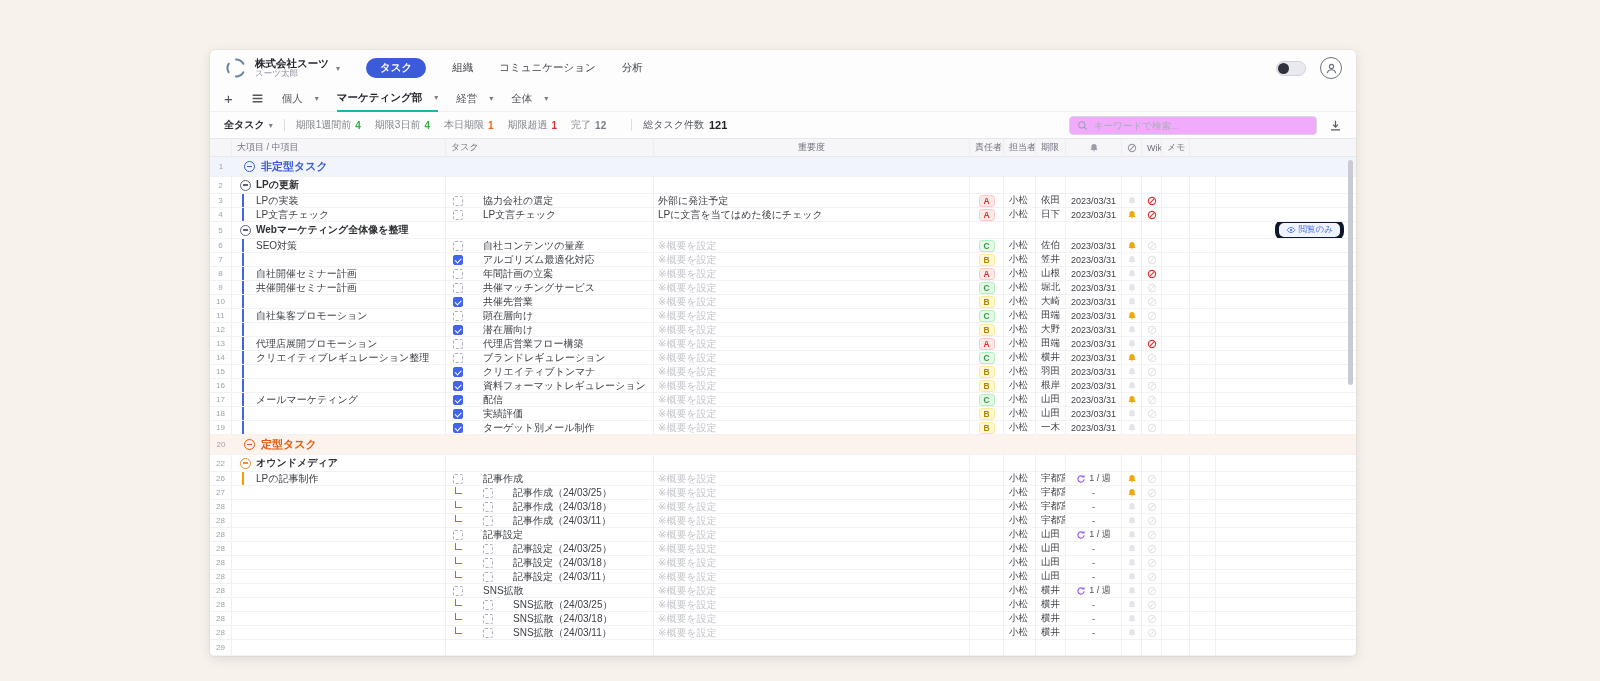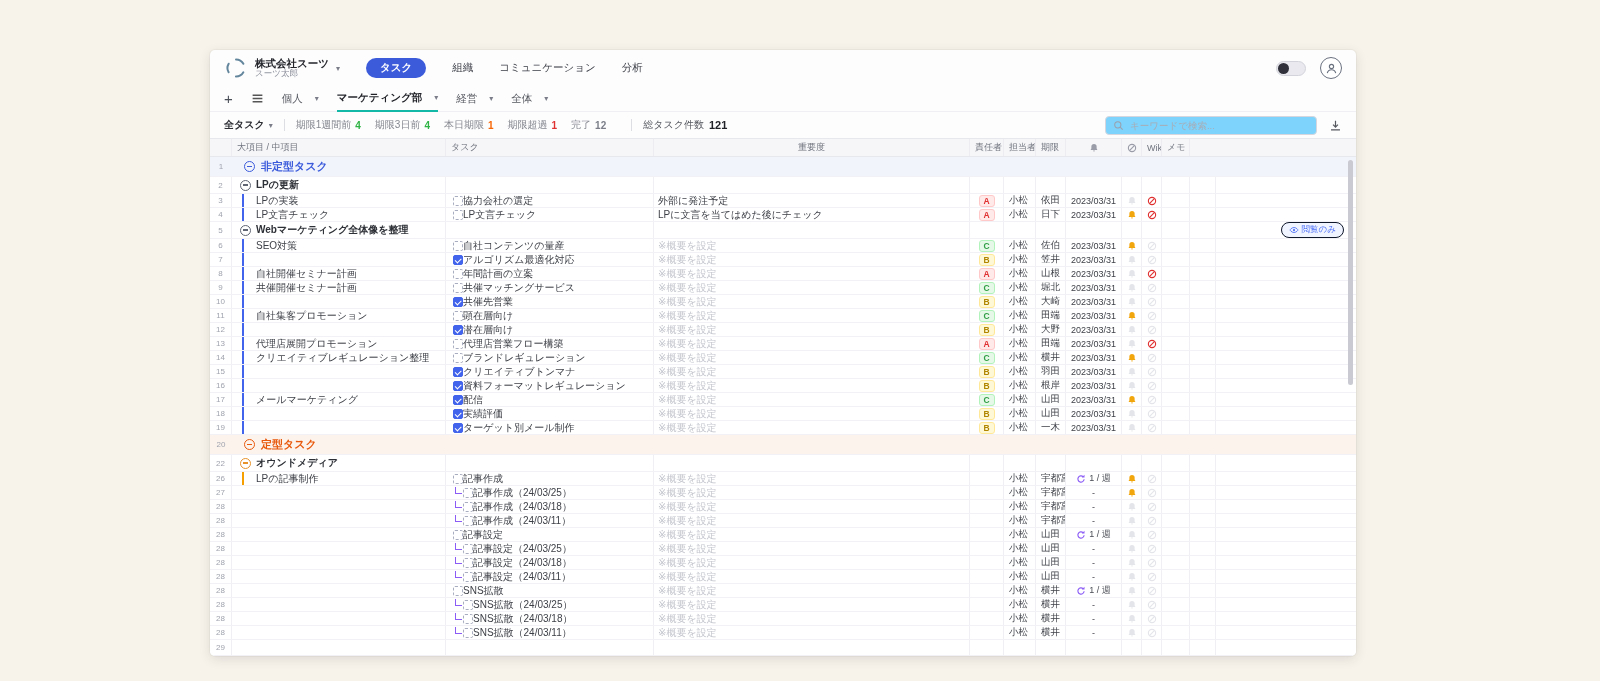--- a/index.html
+++ b/index.html
@@ -52,22 +52,22 @@
   .stat-label { color:#84878f; }
   .stat-val { font-weight:bold; }
   .stat-val.green { color:#2fb344; }
   .stat-val.orange { color:#f76707; }
   .stat-val.red { color:#e03131; }
   .stat-val.gray { color:#7b7e88; }
   .total { display:flex; align-items:center; gap:5px; }
   .total-label { color:#55585f; }
   .total-val { font-weight:bold; font-size:11px; color:#1f2127; }
   .searchbox { margin-left:auto; display:flex; align-items:center; gap:6px;
-    border:1px solid #d6d7de; border-radius:4px; background:#7dd3fc; height:19px;
-    padding:0 7px; width:212px; }
+    border:1px solid #d6d7de; border-radius:4px; background:#f0abfc; height:19px;
+    padding:0 7px; width:248px; }
   .searchbox input { border:none; outline:none; flex:1; font-size:9.5px;
     font-family:inherit; color:#444; background:transparent; }
   .searchbox input::placeholder { color:#a9acb5; }
   .dl { margin-left:12px; }
   
   :root { --cols: 22px 214px 208px 316px 34px 32px 30px 56px 20px 20px 28px 26px 1fr; }
   .thead { display:grid; grid-template-columns:var(--cols); height:18px;
     background:#f6f6f9; border-bottom:1px solid #e7e8ee; align-items:center;
     font-size:9px; color:#71757f; }
   .thead .hc { height:100%; display:flex; align-items:center; padding:0 5px;
@@ -99,21 +99,21 @@
   .trow.section.acc-orange { background:#fcf3ed; color:#e8590c; }
   .trow.section .c { border-right:none; }
   .trow.section .item { padding-left:12px; gap:6px; overflow:visible; }
   .trow.group { height:17px; font-weight:bold; font-size:10px; color:#2d3036; }
   .trow.group .item { padding-left:8px; gap:5px; }
   .trow.group .gicon { color:#5f6573; }
   .trow.group.acc-orange .gicon { color:#e8922a; }
   .trow.empty { height:16px; }
   .trow.section .num, .trow.group .num { font-weight:normal; color:#a0a3ae; }
   
-  .taskc { padding-left:7px; gap:0; }
+  .taskc { padding-left:7px; gap:20px; }
   .elbow { display:none; width:7px; height:7px; border-left:1.5px solid #8b5cf6;
     border-bottom:1.5px solid #8b5cf6; margin:-4px 1px 0 2px; flex:0 0 auto; }
   .elbow.show { display:inline-block; }
   .cb { display:none; width:10px; height:10px; border-radius:2px; flex:0 0 auto; cursor:pointer; }
   .cb.show { display:inline-block; }
   .cb.unchecked { border:1px dashed #a8adbf; background:#fff; }
   .cb.checked { background:#4263eb; border:1px solid #4263eb; }
   .cb.checked::after { content:""; display:block; width:5px; height:2.5px;
     border-left:1.5px solid #fff; border-bottom:1.5px solid #fff;
     transform:rotate(-45deg); margin:2px auto 0; }
@@ -131,21 +131,21 @@
   .due.recur .recur-icon { display:inline-flex; }
   .due.recur .due-label { color:#4a4d55; }
   .ic-cell { justify-content:center; padding:0 1px; cursor:pointer; }
   .bell-i, .ne-i { visibility:hidden; display:inline-flex; }
   .bell-i.on { visibility:visible; color:#f2a60d; }
   .bell-i.dim { visibility:visible; color:#e4e5ea; }
   .ne-i.alert { visibility:visible; color:#e03131; }
   .ne-i.dim { visibility:visible; color:#e4e5ea; }
   .extra { border-right:none; }
   .view-badge { display:none; align-items:center; gap:3px; margin-left:auto; margin-right:8px;
-    border:1px solid #0f172a; color:#4c6ef5; background:#f0f4ff; border-radius:9px;
+    border:4px solid #0f172a; color:#4c6ef5; background:#f0f4ff; border-radius:9px;
     font-size:8.5px; font-weight:normal; padding:1px 7px; cursor:pointer; }
   .view-badge.show { display:inline-flex; }
   
   .sb-thumb { position:absolute; right:3px; top:110px; width:5px; height:225px;
     border-radius:3px; background:#c9cad2; cursor:grab; }
 </style>
 </head>
 <body>
 
 <div class="app">

